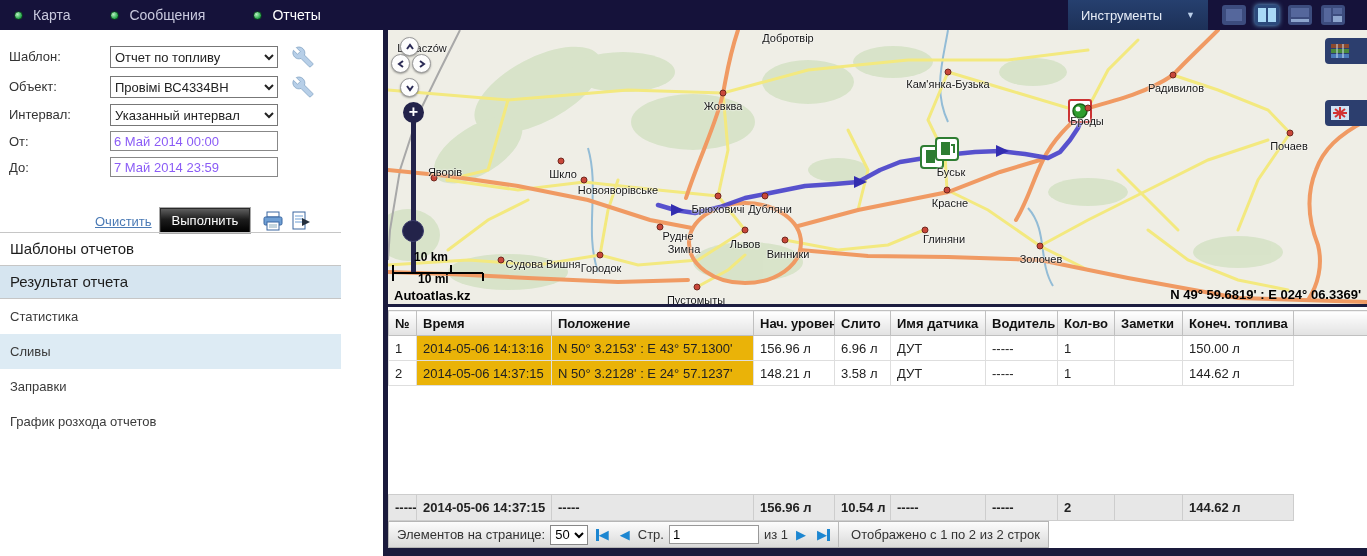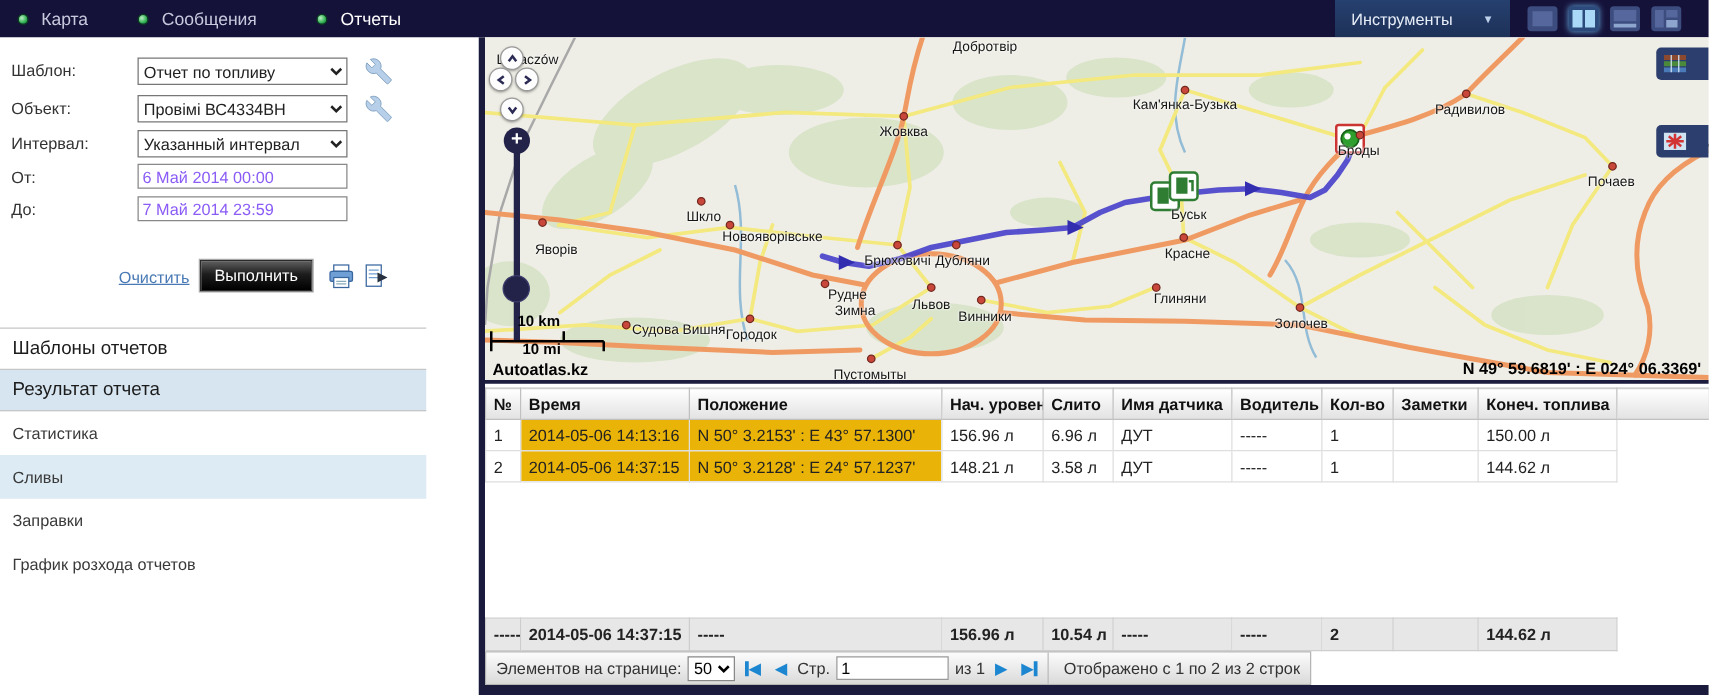--- a/index.html
+++ b/index.html
@@ -48,21 +48,21 @@
 
   .clear-link { position:absolute; left:95px; top:184px; font-size:13px; color:#4a7ab5;
                 text-decoration:underline; cursor:pointer; }
   .exec-btn { position:absolute; left:160px; top:178px; width:90px; height:25px;
               background:linear-gradient(180deg,#5e5e5e 0%,#1d1d1d 45%,#000 100%);
               color:#fff; font-size:13px; font-family:"Liberation Sans",sans-serif;
               border:1px solid #2a2a2a; box-shadow:0 0 0 1px #a8a8a8; cursor:pointer; }
   .tool-ic { position:absolute; top:180px; width:22px; height:22px; cursor:pointer; }
   .ic-print { left:262px; } .ic-export { left:290px; }
 
-  .menu { position:absolute; left:0; top:232px; width:341px; }
+  .menu { position:absolute; left:0; top:202px; width:341px; }
   .menu-h { font-size:15px; color:#1c1c1c; padding:0 10px; line-height:32px;
             border-bottom:1px solid #c6c6c6; cursor:pointer; }
   .menu-h:first-child { border-top:1px solid #c6c6c6; }
   .menu-i { font-size:13px; color:#3a3a3a; padding:0 10px; line-height:35px; cursor:pointer; }
   .sel-h { background:#d6e5f0; }
   .sel-i { background:#ddebf4; }
 
   
   .right-pane { position:absolute; top:30px; left:388px; width:979px; height:526px; background:#fff; }
 
@@ -336,21 +336,21 @@
         <div class="map-dot" style="left: 335px; top: 63px;"></div>
         <div class="map-label" style="left: 335px; top: 70px;">Жовква</div>
         <div class="map-dot" style="left: 785px; top: 45px;"></div>
         <div class="map-label" style="left: 788px; top: 52px;">Радивилов</div>
         <div class="map-dot" style="left: 700px; top: 78px;"></div>
         <div class="map-label" style="left: 699px; top: 85px;">Броды</div>
         <div class="map-dot" style="left: 902px; top: 103px;"></div>
         <div class="map-label" style="left: 901px; top: 110px;">Почаев</div>
         <div class="map-label" style="left: 974px; top: 82px;">Кремен</div>
         <div class="map-dot" style="left: 46px; top: 148px;"></div>
-        <div class="map-label" style="left: 57px; top: 164px;">Яворів</div>
+        <div class="map-label" style="left: 57px; top: 136px;">Яворів</div>
         <div class="map-dot" style="left: 173px; top: 131px;"></div>
         <div class="map-label" style="left: 175px; top: 138px;">Шкло</div>
         <div class="map-dot" style="left: 196px; top: 150px;"></div>
         <div class="map-label" style="left: 230px; top: 154px;">Новояворівське</div>
         <div class="map-dot" style="left: 330px; top: 166px;"></div>
         <div class="map-label" style="left: 330px; top: 173px;">Брюховичі</div>
         <div class="map-dot" style="left: 377px; top: 166px;"></div>
         <div class="map-label" style="left: 382px; top: 173px;">Дубляни</div>
         <div class="map-dot" style="left: 559px; top: 160px;"></div>
         <div class="map-label" style="left: 562px; top: 167px;">Красне</div>

